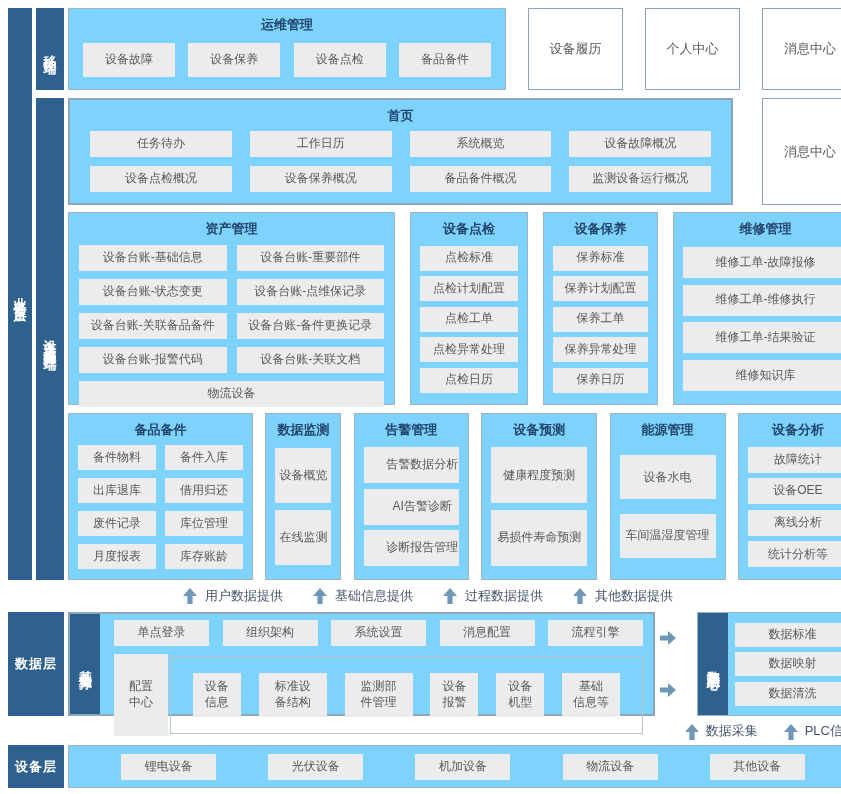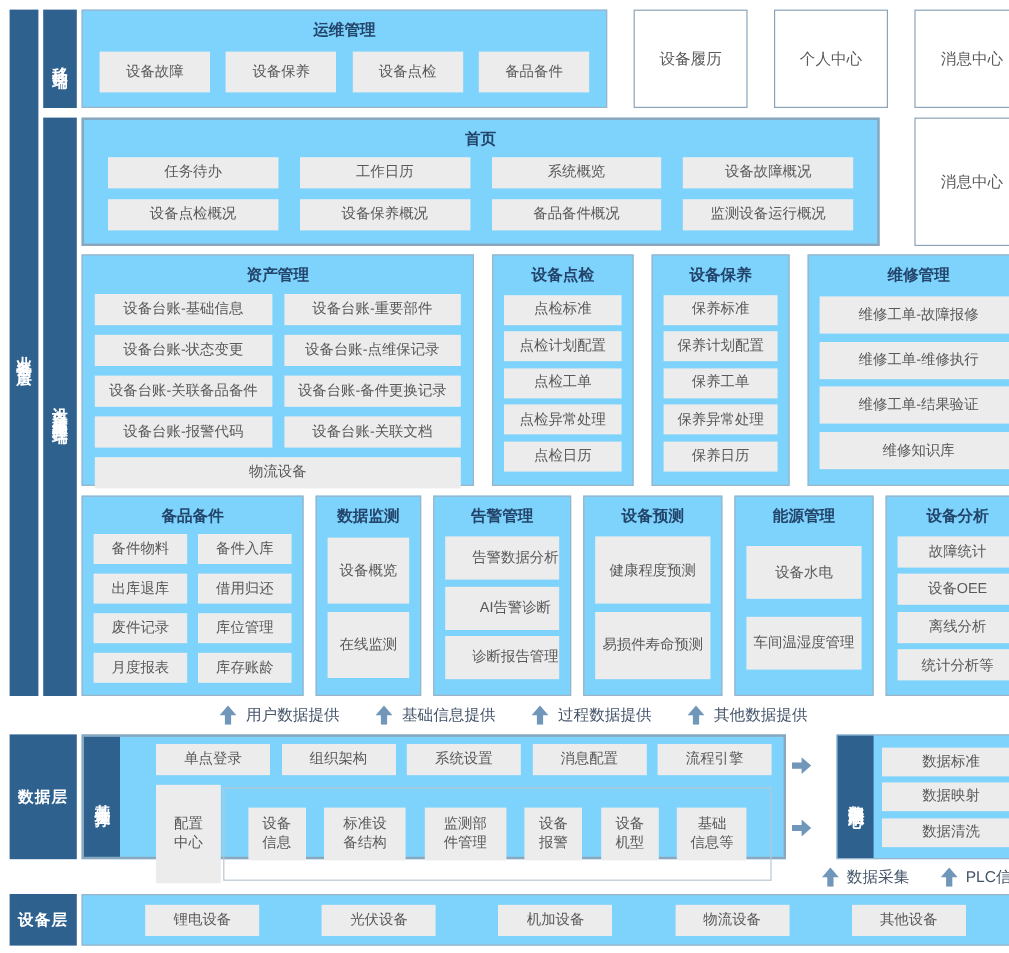--- a/index.html
+++ b/index.html
@@ -70,63 +70,63 @@
   .repairbox { width:185px; }
   .repairbox .cell { height:31px; }
 
   
   .row4 { margin-top:8px; height:167px; display:flex; justify-content:space-between; }
   .row4 .box { display:flex; flex-direction:column; }
   .sparebox { width:185px; }
   .sparebox .grid { flex:1; display:grid; grid-template-columns:1fr 1fr; gap:7px 9px; padding:6px 9px 9px; }
   .sparebox .cell { height:25px; }
   .tallbox .items { flex:1; display:flex; flex-direction:column; justify-content:space-evenly; padding:2px 9px 7px; }
-  .monitorbox { width:88px; }  .monitorbox .cell { height:55px; }
+  .monitorbox { width:76px; }  .monitorbox .cell { height:55px; }
   .alarmbox { width:115px; }   .alarmbox .cell { height:36px;padding-left:22px; }
   .predictbox { width:116px; } .predictbox .cell { height:56px; }
   .energybox { width:116px; }  .energybox .cell { height:44px; }
   .analysisbox { width:120px; }
   .analysisbox .items { flex:1; display:flex; flex-direction:column; justify-content:space-evenly; padding:2px 9px 6px; }
   .analysisbox .cell { height:26px; }
 
   
   .provides { height:32px; display:flex; align-items:center; padding-left:115px; }
   .provide-pair { width:130px; display:flex; align-items:center; gap:8px; font-size:13px; color:#44546a; }
   .arrow-up { width:14px; height:16px; flex:0 0 14px; }
   .arrow-up path, .arrow-right path { fill:#7096ba; }
 
   
   .datasec { height:104px; display:flex; }
   .supportbox { width:587px; border-width:2px; border-color:#8ca6bc; display:flex; }
   .support-label {
     width:30px; background:#2f618f; color:#fff; display:flex; align-items:center; justify-content:center;
     writing-mode:vertical-rl; text-orientation:upright; font-size:13px; font-weight:600; letter-spacing:2px;
   }
-  .support-content { flex:1; display:flex; flex-direction:column; padding:6px 10px 8px 14px;margin-left:16px; }
+  .support-content { flex:1; display:flex; flex-direction:column; padding:6px 10px 8px 14px; }
   .support-top { display:flex; justify-content:space-between; }
   .support-top .cell { width:95px; height:26px; }
   .config-row { flex:1; margin-top:8px; display:flex; align-items:stretch; }
   .config-cell { width:54px; }
   .sub-box { flex:1; border:1px solid #b9c6d2; margin:2px 0 2px 2px; display:flex; justify-content:space-evenly; align-items:center; padding:16px 4px; }
   .cell-sm { width:48px; height:44px; }
   .cell-lg { width:68px; height:44px; }
   .cell-md { width:58px; height:44px; }
   .flow-arrows { width:22px; margin:0 0 0 2px; display:flex; flex-direction:column; justify-content:space-around; align-items:center; }
   .arrow-right { width:16px; height:14px; }
   .govbox { width:161px; margin-left:18px; display:flex; }
   .gov-label {
     width:30px; background:#2f618f; color:#fff; display:flex; align-items:center; justify-content:center;
     writing-mode:vertical-rl; text-orientation:upright; font-size:13px; font-weight:600; letter-spacing:1px;
   }
   .gov-items { flex:1; display:flex; flex-direction:column; justify-content:space-evenly; align-items:center; padding:4px 0; }
   .gov-items .cell { width:115px; height:24px; }
 
   
   .feeds { height:29px; display:flex; justify-content:flex-end; align-items:center; gap:26px; padding-right:2px; }
-  .feed-pair { display:flex; align-items:center; gap:7px; font-size:13px; color:#44546a; }
+  .feed-pair { display:flex; align-items:flex-end; gap:7px; font-size:13px; color:#44546a; }
 
   
   .devicebox { height:43px; display:flex; justify-content:space-evenly; align-items:center; }
   .devicebox .cell { width:95px; height:26px; }
 </style>
 </head>
 <body>
 
 <div class="canvas">
   <div class="layout">

